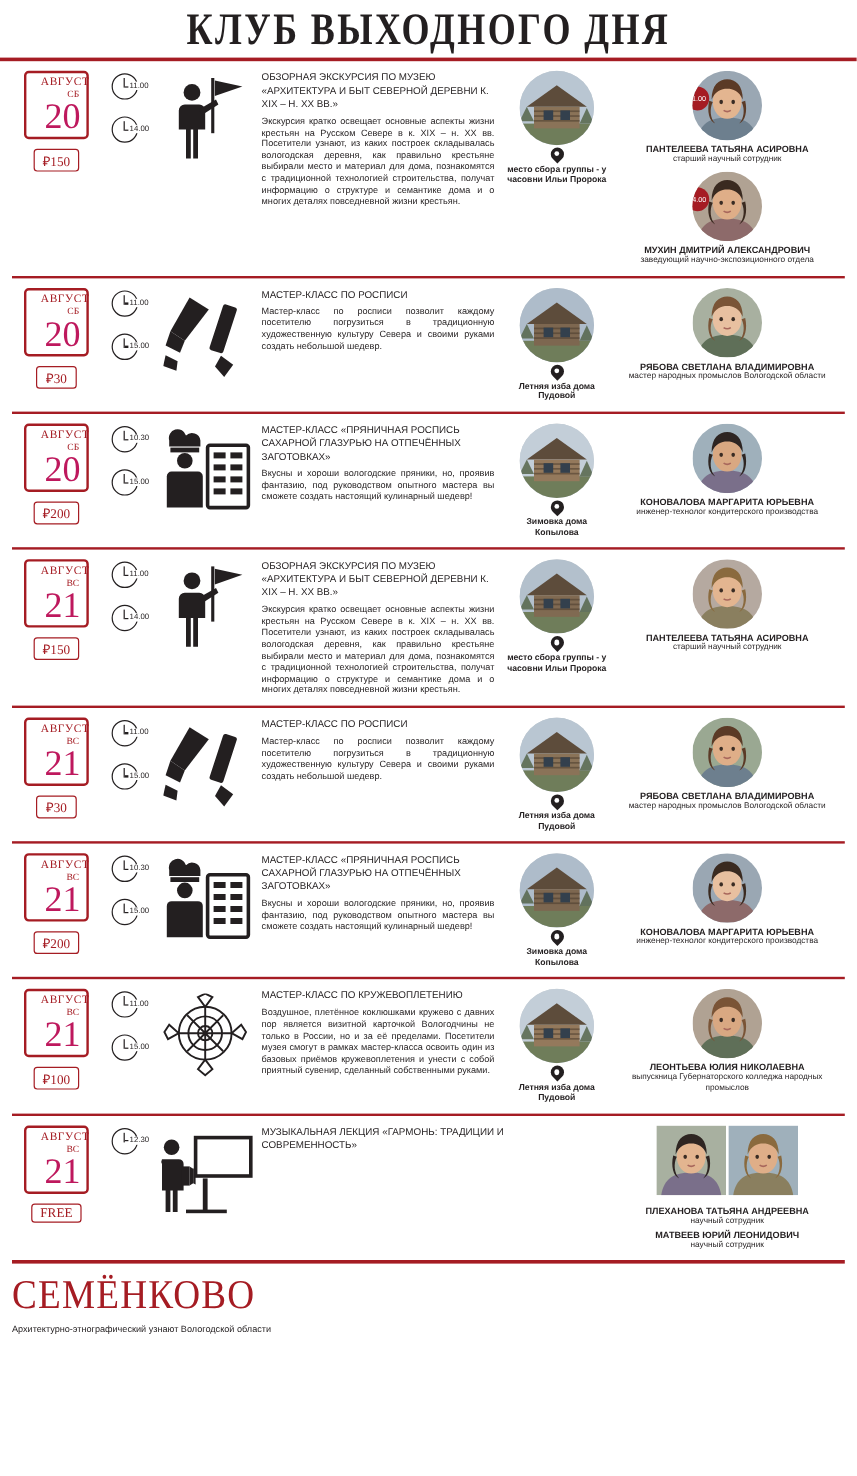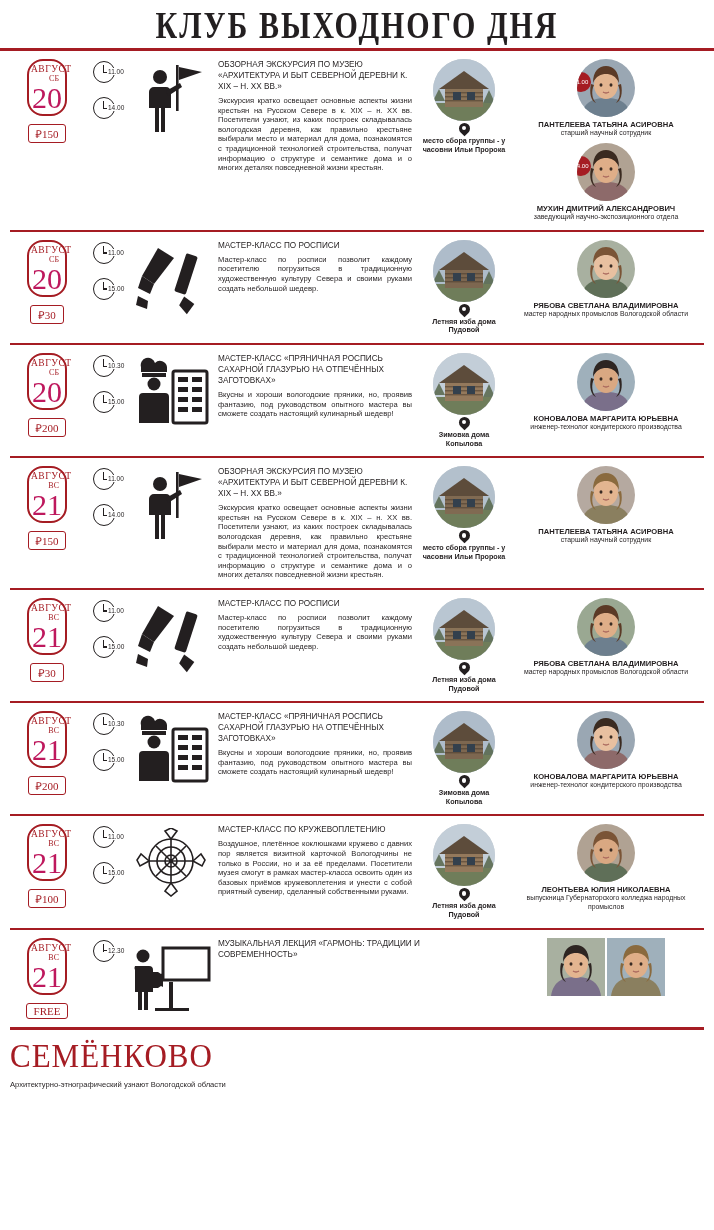--- a/index.html
+++ b/index.html
@@ -42,24 +42,24 @@
   
   .c-date {
     width: 74px;
     flex: 0 0 74px;
     display: flex;
     flex-direction: column;
     align-items: center;
     justify-content: flex-start;
   }
   .datebox {
-    width: 40px;
+    width: 54px;
     border: 2px solid #a51c23;
-    border-radius: 16px;
-    padding: 3px 2px 1px 2px;
+    border-radius: 4px;
+    padding: 3px 2px 1px 12px;
     text-align: center;
     position: relative;
   }
   .dmonth {
     font-family: "Liberation Serif", serif;
     font-size: 9.5px;
     color: #a51c23;
     letter-spacing: 0.5px;
     text-transform: uppercase;
   }
@@ -1013,20 +1013,26 @@
     <path d="M17 26 c-3 6 -2 14 2 18 c-5 -2 -7 -10 -5 -19 z" fill="#8a6a3e"></path>
     <path d="M41 26 c3 6 2 14 -2 18 c5 -2 7 -10 5 -19 z" fill="#8a6a3e"></path>
     <g fill="#3a2c24">
                   <ellipse cx="24" cy="26" rx="1.5" ry="1.8"></ellipse>
                   <ellipse cx="34" cy="26" rx="1.5" ry="1.8"></ellipse>
                 </g>
     <path d="M26 33 q3 2 6 0" stroke="#a8675c" stroke-width="1.3" fill="none"></path>
   </svg>
             </div>
        </div>
+       <div>
+            <div class="pname">ПЛЕХАНОВА ТАТЬЯНА АНДРЕЕВНА</div>
+       <div class="prole">научный сотрудник</div>
+       <div class="pname">МАТВЕЕВ ЮРИЙ ЛЕОНИДОВИЧ</div>
+       <div class="prole">научный сотрудник</div>
+          </div>
         </div>
       </div>
     </div>
 
   <div class="footer">
     <div class="f-logo">
       <div class="brand">СЕМЁНКОВО</div>
       <div class="sub">Архитектурно-этнографический узнают Вологодской области</div>
     </div>
     <div class="f-contacts" id="contacts-container">

